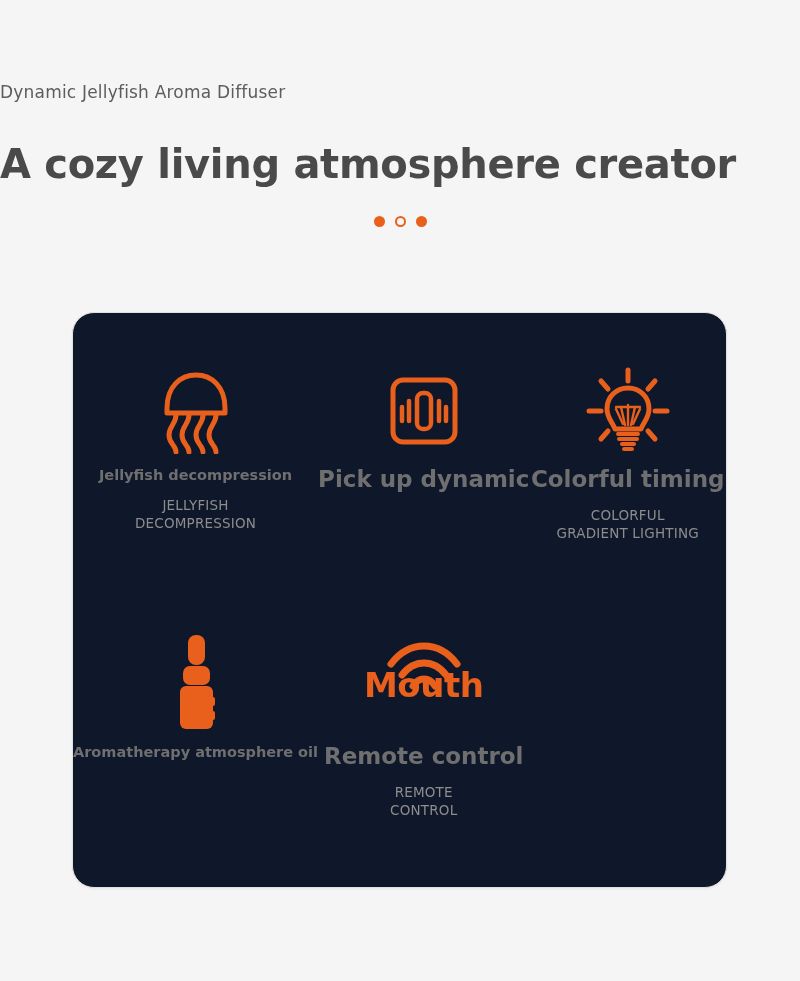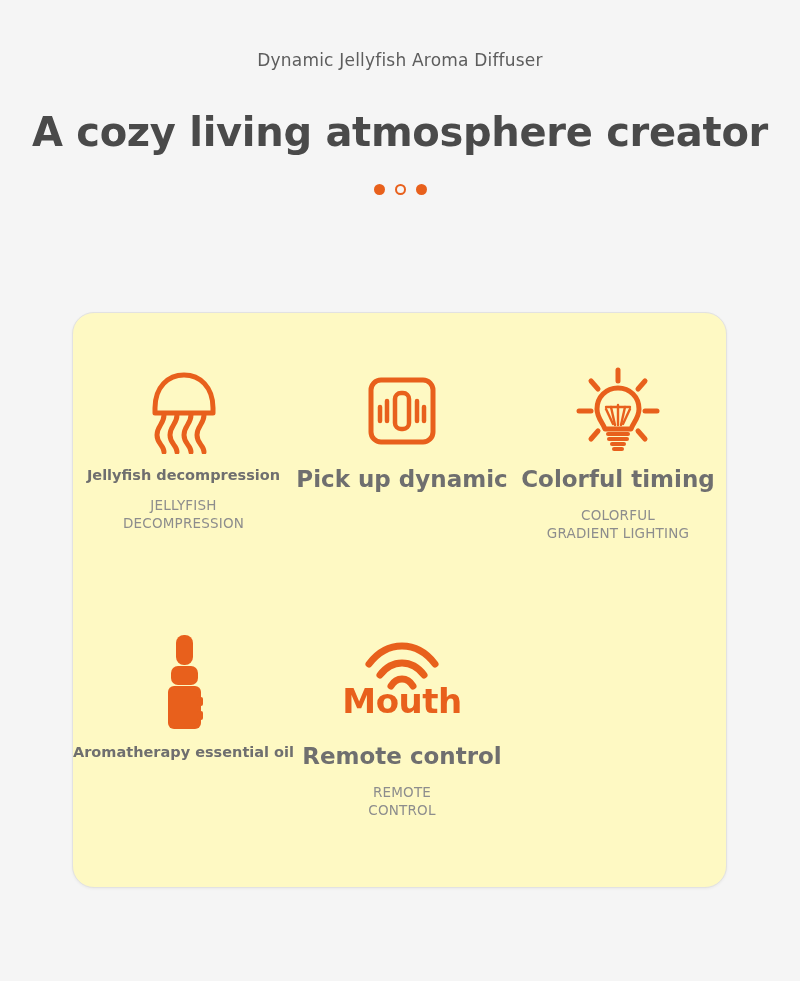--- a/index.html
+++ b/index.html
@@ -10,22 +10,21 @@
     width: 800px;
     height: 981px;
     background: #f5f5f5;
     font-family: "DejaVu Sans", "Liberation Sans", sans-serif;
     overflow: hidden;
     position: relative;
   }
 
   
   .header {
-    padding-top: 50px;
-    text-align: center;
+    padding-top: 82px;
   }
   .eyebrow {
     font-size: 17px;
     color: #5d5d5d;
     letter-spacing: 0.2px;
     font-weight: 400;
     line-height: 1.2;
   }
   .headline {
     margin-top: 40px;
@@ -57,21 +56,21 @@
     height: 7px;
   }
 
   
   .card {
     position: absolute;
     left: 72px;
     top: 312px;
     width: 655px;
     height: 576px;
-    background: #fef9c3;
+    background: #0f172a;
     border: 1px solid #e2e2e2;
     border-radius: 22px;
     box-sizing: border-box;
     box-shadow: 0 1px 3px rgba(0,0,0,0.05);
   }
 
   .grid {
     display: grid;
     grid-template-columns: repeat(3, 1fr);
     grid-template-rows: repeat(2, 1fr);
@@ -130,21 +129,21 @@
   .remote-wifi {
     position: absolute;
     top: 6px;
     left: 50%;
     transform: translateX(-50%);
   }
   .mouth-word {
     position: absolute;
     left: 50%;
     transform: translateX(-50%);
-    top: 54px;
+    top: 38px;
     font-size: 34px;
     font-weight: bold;
     color: #e8601c;
     letter-spacing: -0.5px;
     line-height: 1;
   }
 </style>
 </head>
 <body>
 
@@ -226,21 +225,21 @@
     <div class="cell row2">
       <div class="icon-wrap tall">
         <svg width="48" height="98" viewBox="0 0 48 98" fill="none">
           <rect x="16" y="2" width="17" height="30" rx="8" fill="#e8601c"></rect>
           <rect x="11" y="33" width="27" height="19" rx="7" fill="#e8601c"></rect>
           <rect x="8" y="53" width="33" height="43" rx="6" fill="#e8601c"></rect>
           <rect x="37" y="64" width="6" height="9" rx="2" fill="#e8601c"></rect>
           <rect x="37" y="78" width="6" height="9" rx="2" fill="#e8601c"></rect>
         </svg>
       </div>
-      <div class="feat-title xs">Aromatherapy essential oil</div>
+      <div class="feat-title xs">Aromatherapy atmosphere oil</div>
     </div>
 
     <div class="cell row2">
       <div class="icon-wrap tall">
         <div class="remote-icon-stack">
           <svg class="remote-wifi" width="84" height="62" viewBox="0 0 84 62" fill="none">
             <path d="M9 28 C18 16 30 10 42 10 C54 10 66 16 75 28" stroke="#e8601c" stroke-width="7" stroke-linecap="round" fill="none"></path>
             <path d="M20 39 C26 31 34 27 42 27 C50 27 58 31 64 39" stroke="#e8601c" stroke-width="7" stroke-linecap="round" fill="none"></path>
             <path d="M31 50 C34 45 38 43 42 43 C46 43 50 45 53 50" stroke="#e8601c" stroke-width="7" stroke-linecap="round" fill="none"></path>
           </svg>

